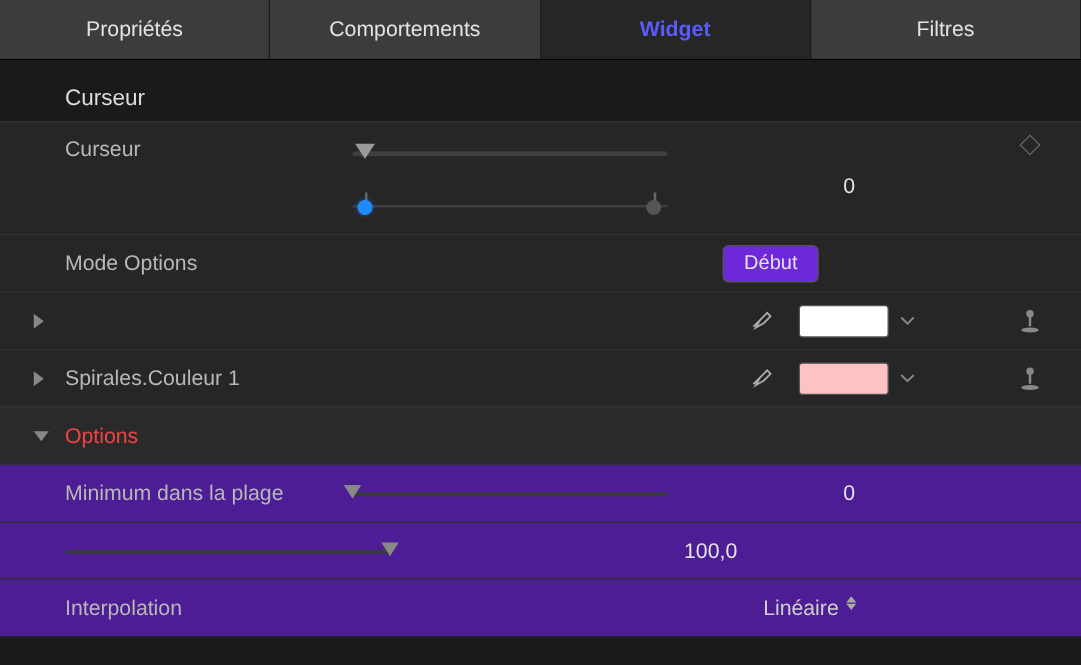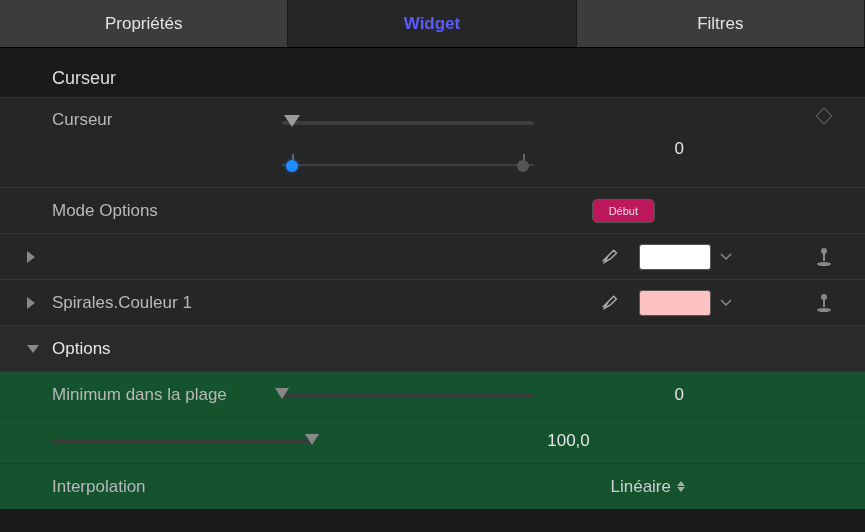--- a/index.html
+++ b/index.html
@@ -43,21 +43,21 @@
   .row {
     display: flex;
     align-items: center;
     height: 46px;
     padding: 0 22px 0 52px;
     background: #262626;
     border-top: 1px solid #333;
     position: relative;
   }
   .row.tall { height: 90px; align-items: flex-start; padding-top: 12px; }
-  .row.dark { background: #14532d; }
+  .row.dark { background: #4c1d95; }
   .label {
     width: 230px;
     color: #b8b8b8;
     flex-shrink: 0;
   }
   .val-area {
     flex: 1;
     display: flex;
     align-items: center;
     justify-content: center;
@@ -145,26 +145,26 @@
     top: 17px;
   }
   .tri.down {
     border-left: 6px solid transparent;
     border-right: 6px solid transparent;
     border-top: 8px solid #888;
     top: 19px;
   }
   
   .btn {
-    background: #be185d;
+    background: #6d28d9;
     border: 1px solid #555;
     color: #e3e3e3;
     border-radius: 5px;
     padding: 5px 16px;
-    font-size: 11px;
+    font-size: 16px;
     cursor: pointer;
   }
   .swatch {
     width: 72px; height: 26px;
     border: 1px solid #555;
     border-radius: 3px;
     cursor: pointer;
   }
   .swatch.white { background: #fff; }
   .swatch.pink { background: #ffc2c2; }
@@ -222,20 +222,21 @@
     border-top: 11px solid #888;
     transform: translateX(-7px);
     cursor: pointer;
   }
 </style>
 </head>
 <body>
 
 <div class="tabbar">
   <div class="tab">Propriétés</div>
+  <div class="tab">Comportements</div>
   <div class="tab active">Widget</div>
   <div class="tab">Filtres</div>
 </div>
 
 <div class="panel">
 
   <div class="section-header">Curseur</div>
 
   <div class="row tall">
     <div class="label">Curseur</div>
@@ -312,21 +313,21 @@
             <circle cx="9" cy="5" r="3"></circle>
             <rect x="8" y="7" width="2" height="8"></rect>
             <ellipse cx="9" cy="18" rx="7" ry="2"></ellipse>
           </svg>
       </span>
     </div>
   </div>
 
   <div class="row" style="background:#2a2a2a">
     <div class="tri down"></div>
-    <div class="label" style="color:#e5e5e5">Options</div>
+    <div class="label" style="color:#ef4444">Options</div>
   </div>
 
   <div class="row dark">
     <div class="label">Minimum dans la plage</div>
     <div class="mini-slider">
       <div class="track"></div>
       <div class="thumb" style="left:0%"></div>
     </div>
     <div class="val-area">
       <span class="value-num">0</span>
@@ -341,21 +342,21 @@
     </div>
     <div class="val-area">
       <span class="value-num">100,0</span>
     </div>
     <div class="right-icon-slot"></div>
   </div>
 
   <div class="row dark">
     <div class="label">Interpolation</div>
     <div style="flex:1"></div>
-    <div style="display:flex;align-items:center">
+    <div style="display:flex;">
       <span>Linéaire</span>
       <div class="select-arrows">
         <div class="up"></div>
           <div class="dn"></div>
       </div>
     </div>
     <div style="width:120px"></div>
     <div class="right-icon-slot"></div>
   </div>
 

